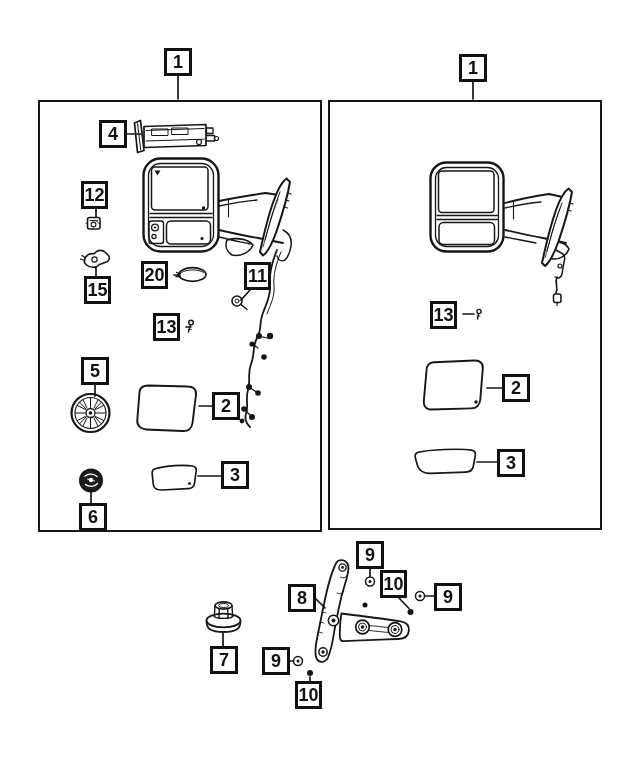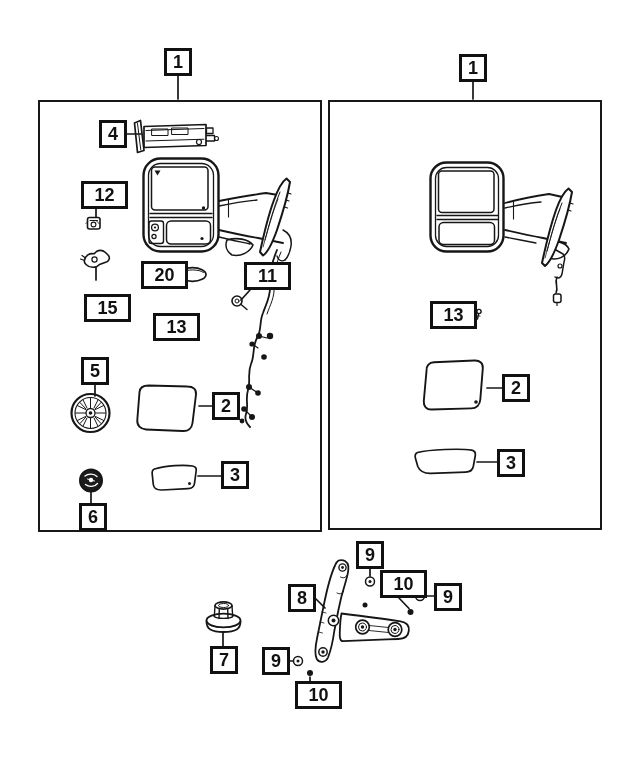--- a/index.html
+++ b/index.html
@@ -7,21 +7,21 @@
   .stage{position:relative;width:640px;height:777px;background:#ffffff;overflow:hidden;
          font-family:"Liberation Sans",sans-serif;}
   .art{position:absolute;left:0;top:0;}
   .panel{position:absolute;box-sizing:border-box;border:2.2px solid #181818;background:transparent;}
   .panel.left{left:38px;top:100px;width:284px;height:432px;}
   .panel.right{left:328px;top:100px;width:274px;height:430px;}
   .co{position:absolute;box-sizing:border-box;border:3px solid #111;background:#fff;
       display:flex;align-items:center;justify-content:center;
       font-weight:bold;font-size:18px;line-height:1;color:#111;cursor:pointer;}
   .s1{width:28px;height:28px;}
-  .s2{width:47px;height:28px;}
+  .s2{width:27px;height:28px;}
 </style>
 </head>
 <body>
 
 <div class="stage">
 
   <svg class="art" width="640" height="777" viewBox="0 0 640 777" stroke="#161616" fill="none" stroke-linecap="round" stroke-linejoin="round">
 
     <g stroke-width="1.7">
       <path d="M178 76 V99"></path>
@@ -247,21 +247,21 @@
     </g>
   </svg>
 
   <div class="panel left"></div>
   <div class="panel right"></div>
 
   <div class="co s1" style="left:164px;top:48px;">1</div>
   <div class="co s1" style="left:459px;top:54px;">1</div>
   <div class="co s1" style="left:99px;top:120px;">4</div>
   <div class="co s2" style="left:81px;top:181px;">12</div>
-  <div class="co s2" style="left:84px;top:294px;text-align:right;">15</div>
+  <div class="co s2" style="left:84px;top:276px;text-align:right;">15</div>
   <div class="co s2" style="left:141px;top:261px;">20</div>
   <div class="co s2" style="left:244px;top:262px;text-align:right;">11</div>
   <div class="co s2" style="left:153px;top:313px;">13</div>
   <div class="co s1" style="left:81px;top:357px;">5</div>
   <div class="co s1" style="left:212px;top:392px;">2</div>
   <div class="co s1" style="left:221px;top:461px;">3</div>
   <div class="co s1" style="left:79px;top:503px;">6</div>
   <div class="co s2" style="left:430px;top:301px;">13</div>
   <div class="co s1" style="left:502px;top:374px;">2</div>
   <div class="co s1" style="left:497px;top:449px;">3</div>

